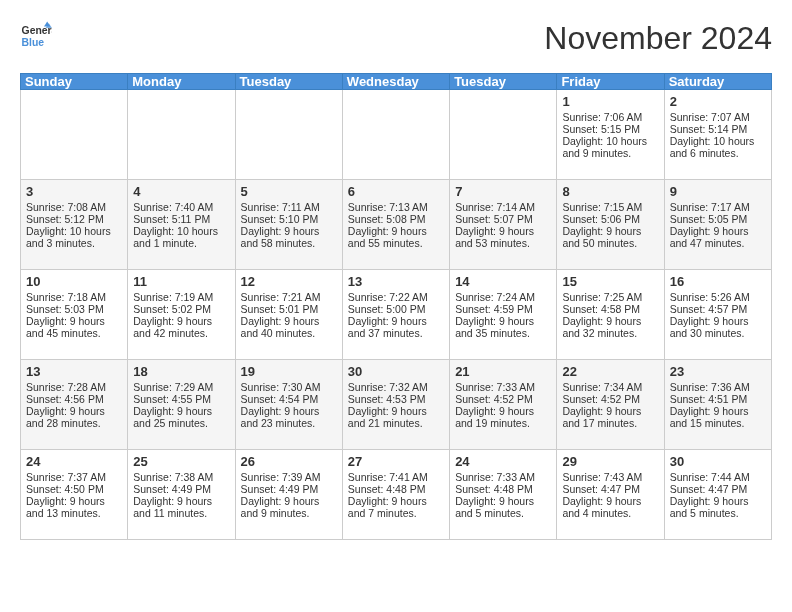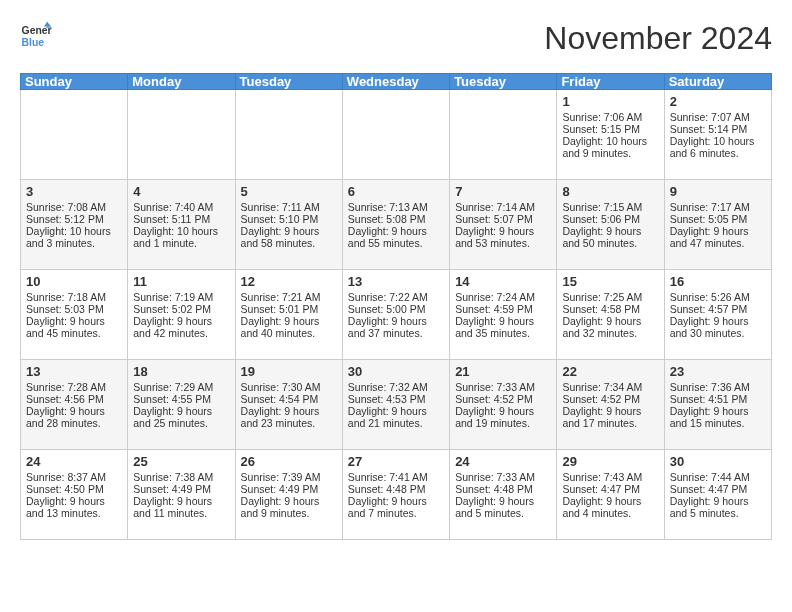--- a/index.html
+++ b/index.html
@@ -252,21 +252,21 @@
         <td>
           <span class="day-num">23</span>
           <div>Sunrise: 7:36 AM</div>
           <div>Sunset: 4:51 PM</div>
           <div>Daylight: 9 hours and 15 minutes.</div>
         </td>
       </tr>
       <tr>
         <td>
           <span class="day-num">24</span>
-          <div>Sunrise: 8:37 AM</div>
+          <div>Sunrise: 7:37 AM</div>
           <div>Sunset: 4:50 PM</div>
           <div>Daylight: 9 hours and 13 minutes.</div>
         </td>
         <td>
           <span class="day-num">25</span>
           <div>Sunrise: 7:38 AM</div>
           <div>Sunset: 4:49 PM</div>
           <div>Daylight: 9 hours and 11 minutes.</div>
         </td>
         <td>

